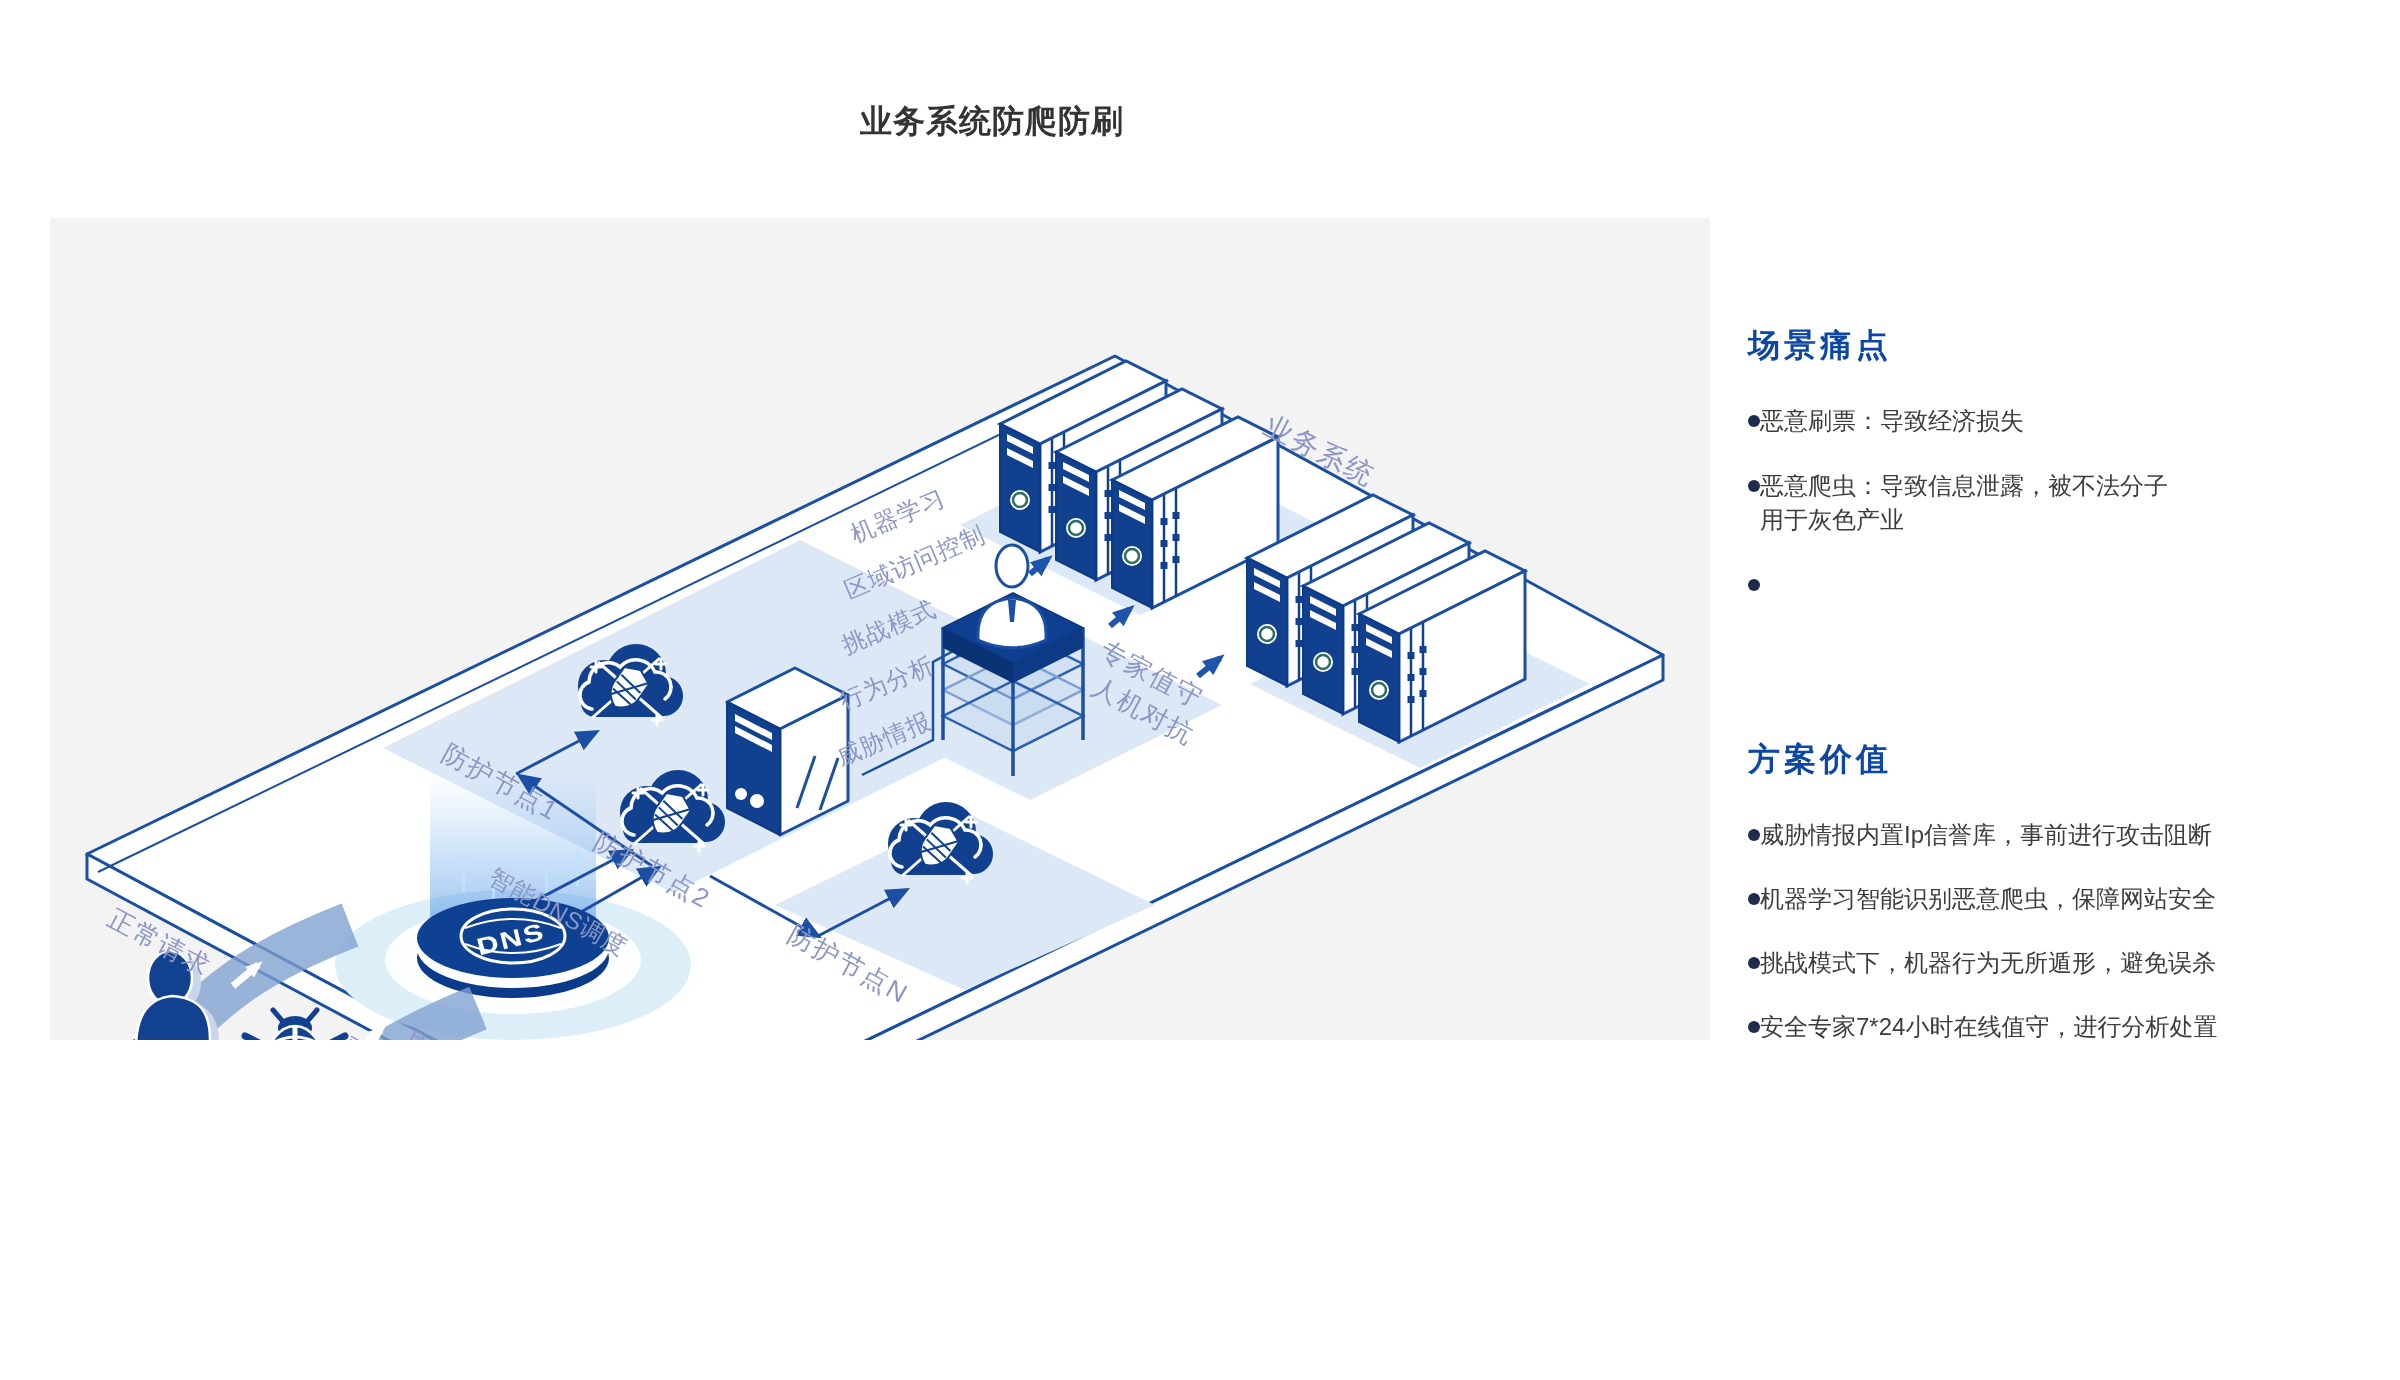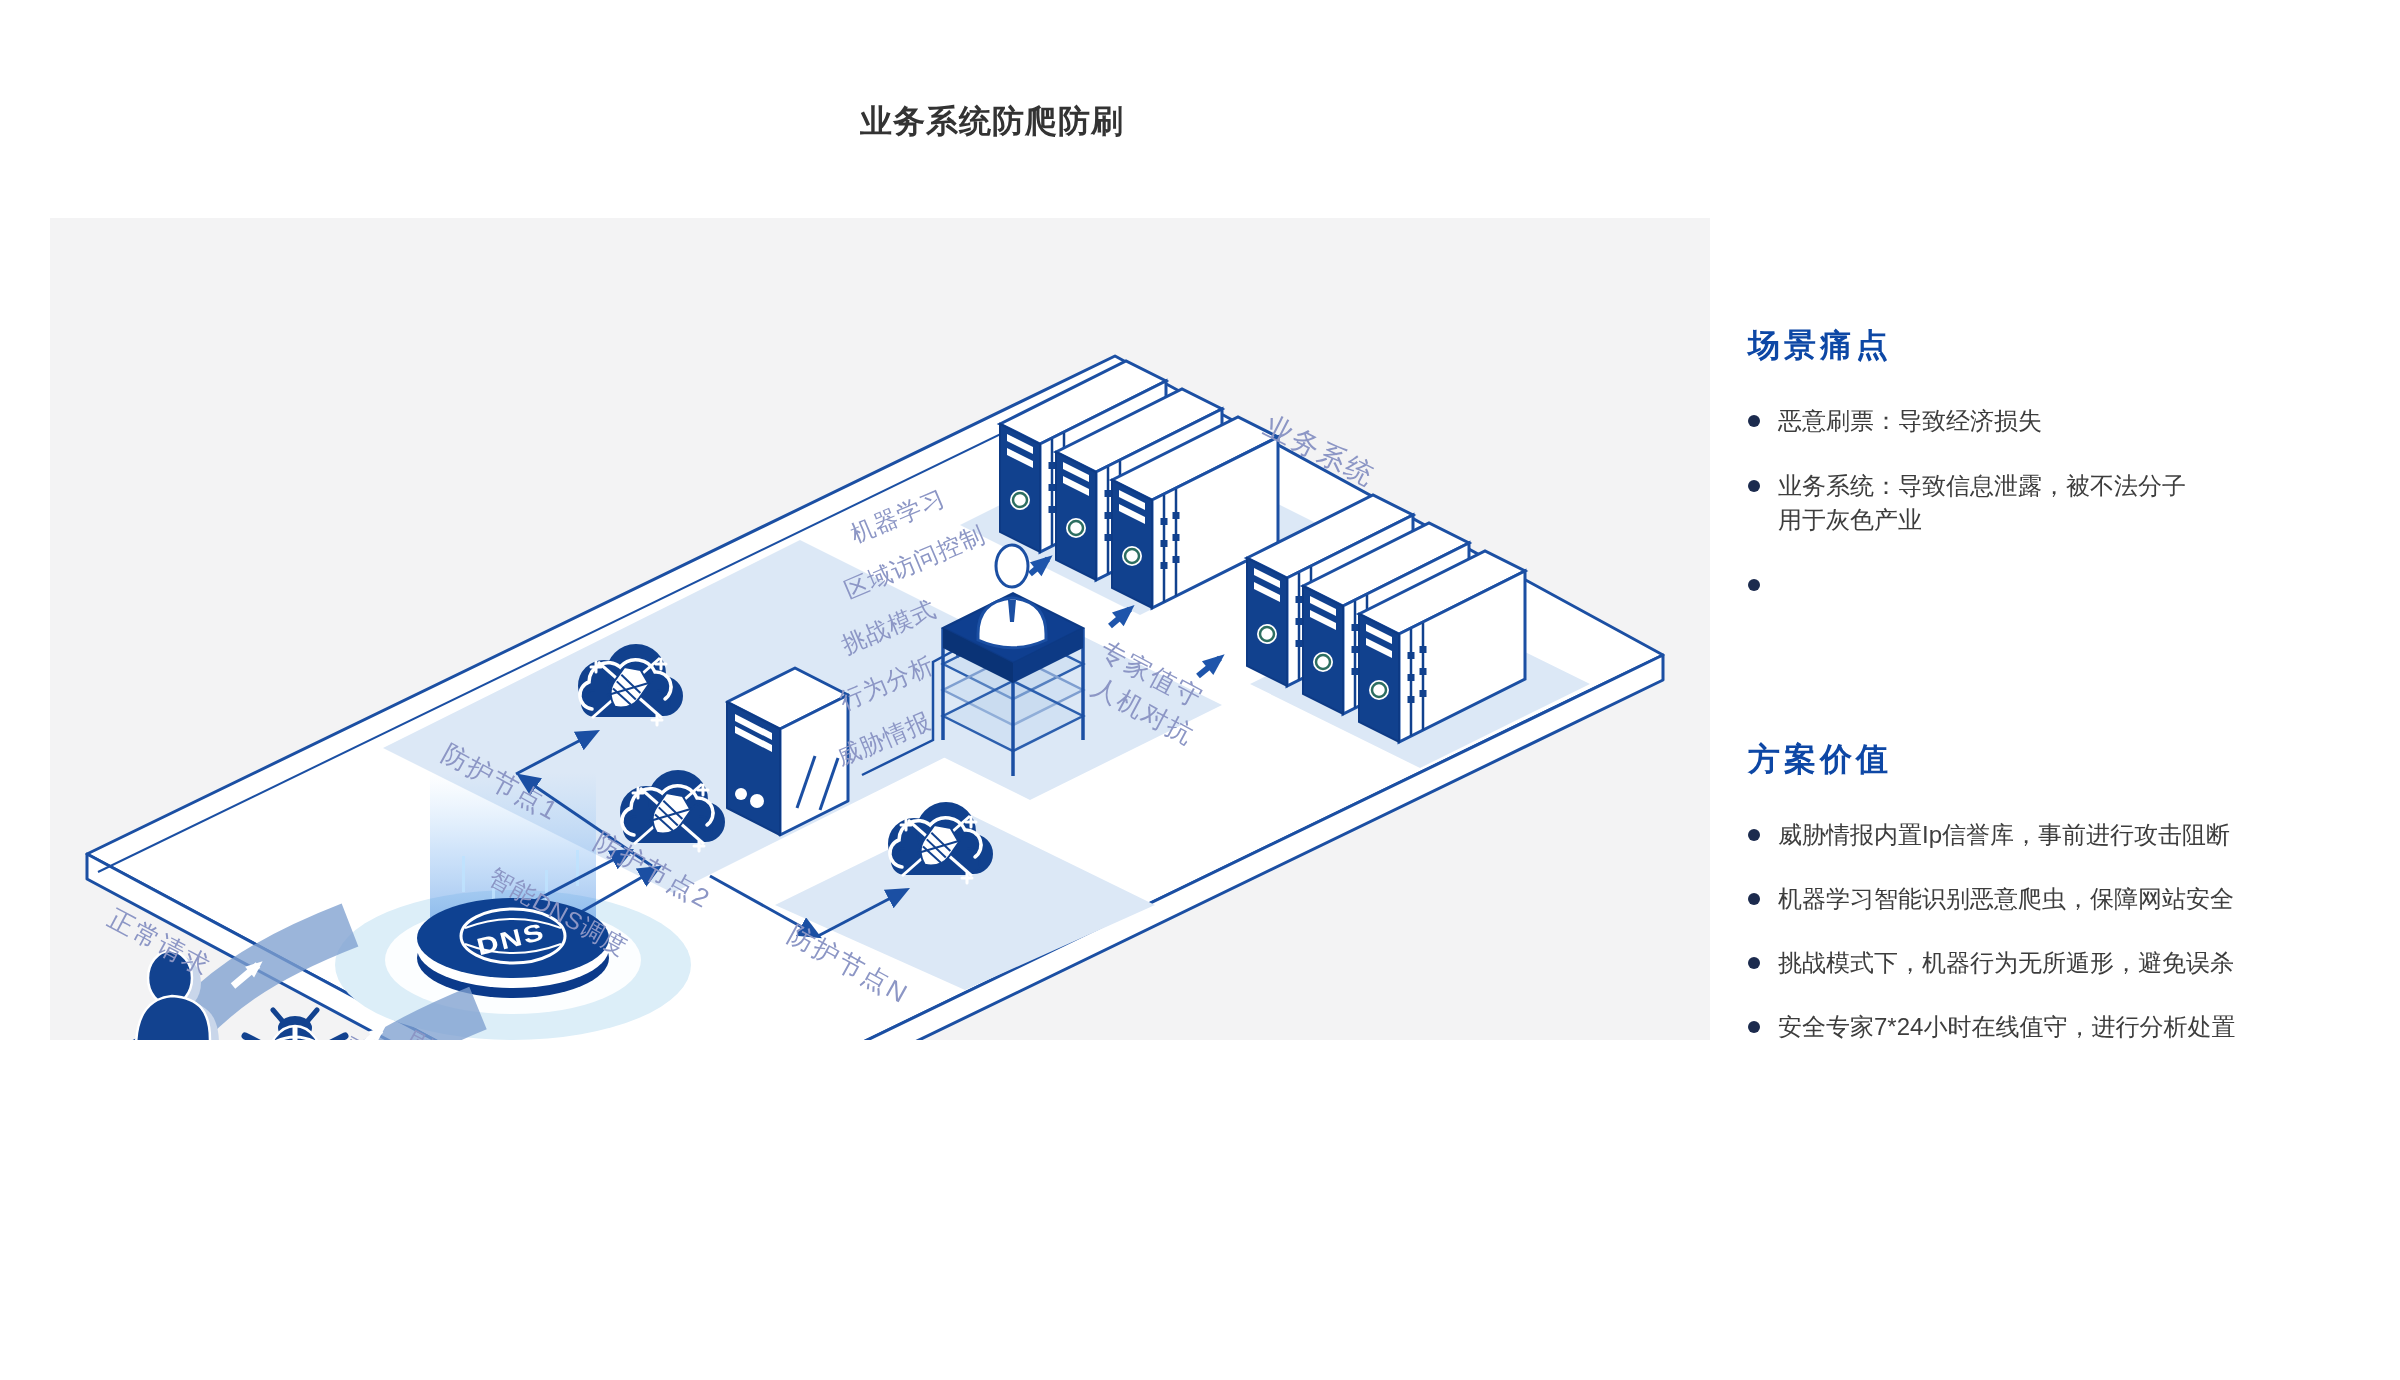--- a/index.html
+++ b/index.html
@@ -8,21 +8,21 @@
   .page-title{position:absolute;left:992px;top:100px;transform:translateX(-50%);
               font-size:32px;font-weight:bold;color:#333333;letter-spacing:1px;white-space:nowrap;}
   .scene-svg{position:absolute;left:0;top:0;}
 
   .panel{position:absolute;left:1748px;top:0;width:600px;}
   .panel-section{position:absolute;left:0;width:600px;}
   .sec-pain{top:324px;}
   .sec-value{top:738px;}
   .panel h2{margin:0 0 36px 0;font-size:32px;font-weight:bold;color:#0d47a5;letter-spacing:4px;}
   .panel ul{list-style:none;margin:0;padding:0;}
-  .panel li{display:flex;align-items:flex-start;gap:18px;font-size:24px;line-height:34px;color:#3d3d3d;}
+  .panel li{display:flex;align-items:flex-start;gap:0;font-size:24px;line-height:34px;color:#3d3d3d;}
   .sec-pain li{margin-bottom:31px;}
   .sec-value li{margin-bottom:30px;}
   .dot{flex:none;width:12px;height:12px;border-radius:50%;background:#1c2b4e;margin-top:11px;}
   .bullet-text{white-space:pre-line;}
 
   .iso-label{font-size:26px;fill:#8c96c5;letter-spacing:2px;}
   .iso-small{font-size:24px;fill:#8c96c5;letter-spacing:1px;}
   .iso-big{font-size:28px;fill:#8c96c5;letter-spacing:2px;}
   text{font-family:"Liberation Sans","DejaVu Sans",sans-serif;}
 </style>
@@ -282,21 +282,21 @@
   <aside class="panel">
     <section class="panel-section sec-pain">
       <h2>场景痛点</h2>
       <ul>
         <li>
           <span class="dot"></span>
           <span class="bullet-text">恶意刷票：导致经济损失</span>
         </li>
         <li>
           <span class="dot"></span>
-          <span class="bullet-text">业务系统：导致信息泄露，被不法分子
+          <span class="bullet-text">恶意爬虫：导致信息泄露，被不法分子
 用于灰色产业</span>
         </li>
         <li>
           <span class="dot"></span>
         </li>
       </ul>
     </section>
 
     <section class="panel-section sec-value">
       <h2>方案价值</h2>

